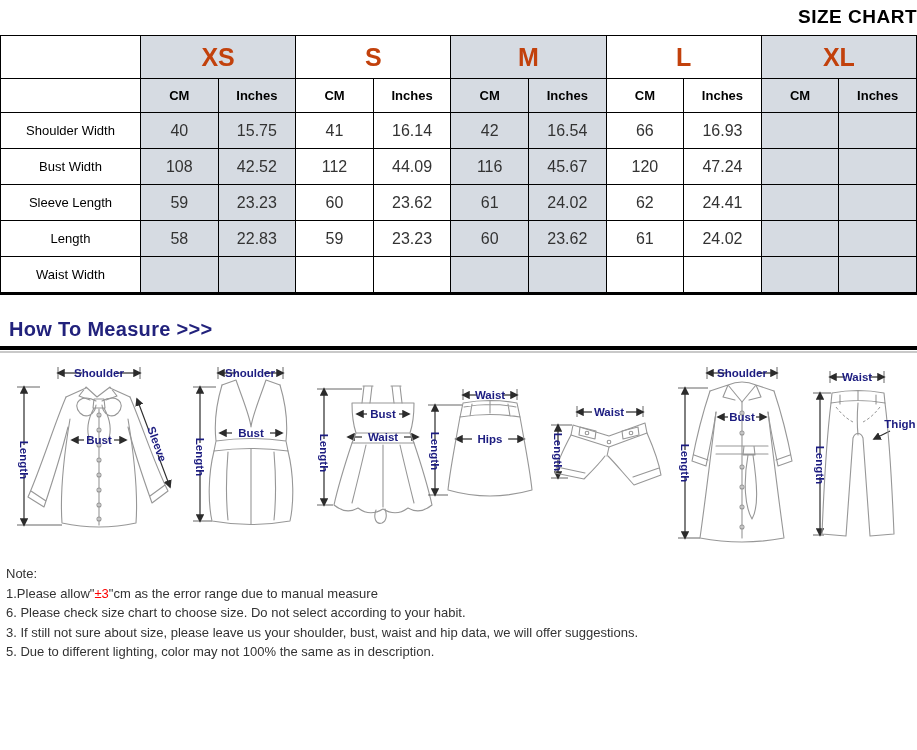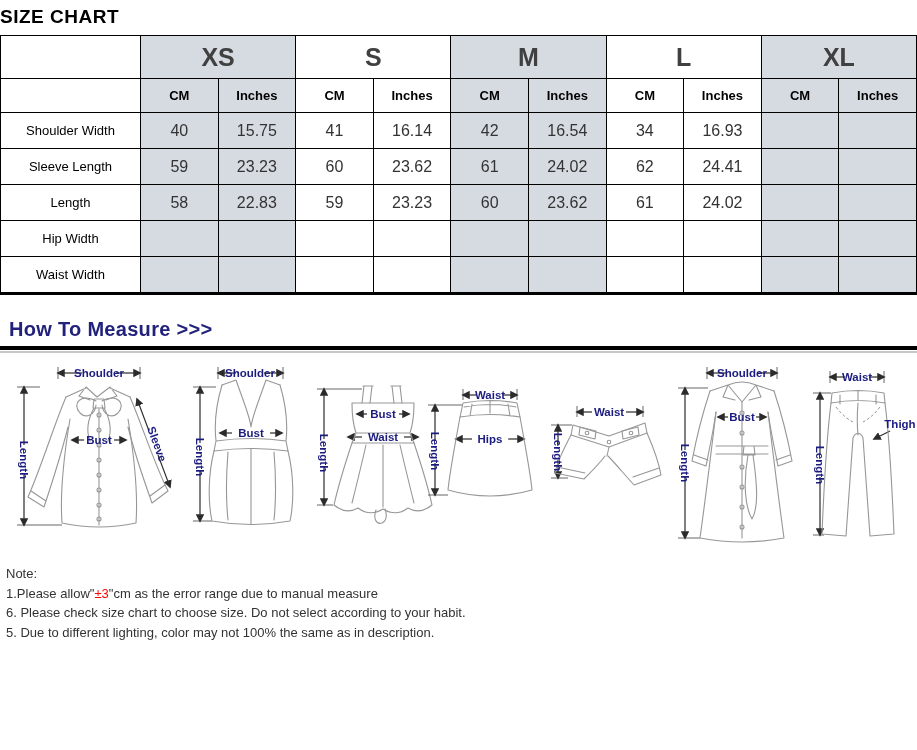--- a/index.html
+++ b/index.html
@@ -1,25 +1,25 @@
 <!DOCTYPE html>
 <html><head>
 <meta charset="utf-8">
 <style>
   html,body { margin:0; padding:0; }
   body {
     width:917px; height:750px; background:#fff; overflow:hidden;
     font-family:"Liberation Sans", sans-serif;
   }
-  .title { text-align:left; font-size:19px; font-weight:700; letter-spacing:.5px; color:#000; margin:6px 0 7px; }
+  .title { text-align:right; font-size:19px; font-weight:700; letter-spacing:.5px; color:#000; margin:6px 0 7px; }
 
   table.size-table { width:917px; border-collapse:collapse; table-layout:fixed; border-bottom:3px solid #000; }
   table.size-table td { border:1px solid #000; text-align:center; vertical-align:middle; padding:0; overflow:hidden; }
   col.c-label { width:140px; }
-  .r-size td { height:42px; font-size:25px; font-weight:700; color:#404040; }
+  .r-size td { height:42px; font-size:25px; font-weight:700; color:#c2410c; }
   .r-unit td { height:33px; font-size:13px; font-weight:700; color:#000; }
   .r-val  td { height:35px; font-size:16px; color:#333; }
   .r-val  td.lbl { font-size:13px; color:#000;margin-top:24px; }
   .r-size td:nth-child(2), .r-size td:nth-child(4), .r-size td:nth-child(6),
   .r-unit td:nth-child(2), .r-unit td:nth-child(3), .r-unit td:nth-child(6),
   .r-unit td:nth-child(7), .r-unit td:nth-child(10), .r-unit td:nth-child(11),
   .r-val td:nth-child(2), .r-val td:nth-child(3), .r-val td:nth-child(6),
   .r-val td:nth-child(7), .r-val td:nth-child(10), .r-val td:nth-child(11) { background:#d6dbe2; }
 
   .measure-heading { margin:23px 0 5px 9px; font-size:20px; font-weight:700; color:#22227c; letter-spacing:.3px; }
@@ -78,22 +78,35 @@
     <td>Inches</td>
   </tr>
   <tr class="r-val">
     <td class="lbl">Shoulder Width</td>
     <td>40</td>
     <td>15.75</td>
     <td>41</td>
     <td>16.14</td>
     <td>42</td>
     <td>16.54</td>
-    <td>34</td>
+    <td>66</td>
     <td>16.93</td>
+    <td></td>
+    <td></td>
+  </tr>
+  <tr class="r-val">
+    <td class="lbl">Bust Width</td>
+    <td>108</td>
+    <td>42.52</td>
+    <td>112</td>
+    <td>44.09</td>
+    <td>116</td>
+    <td>45.67</td>
+    <td>120</td>
+    <td>47.24</td>
     <td></td>
     <td></td>
   </tr>
   <tr class="r-val">
     <td class="lbl">Sleeve Length</td>
     <td>59</td>
     <td>23.23</td>
     <td>60</td>
     <td>23.62</td>
     <td>61</td>
@@ -106,33 +119,20 @@
   <tr class="r-val">
     <td class="lbl">Length</td>
     <td>58</td>
     <td>22.83</td>
     <td>59</td>
     <td>23.23</td>
     <td>60</td>
     <td>23.62</td>
     <td>61</td>
     <td>24.02</td>
-    <td></td>
-    <td></td>
-  </tr>
-  <tr class="r-val">
-    <td class="lbl">Hip Width</td>
-    <td></td>
-    <td></td>
-    <td></td>
-    <td></td>
-    <td></td>
-    <td></td>
-    <td></td>
-    <td></td>
     <td></td>
     <td></td>
   </tr>
   <tr class="r-val">
     <td class="lbl">Waist Width</td>
     <td></td>
     <td></td>
     <td></td>
     <td></td>
     <td></td>
@@ -289,14 +289,15 @@
     <text class="dlbl" x="857" y="26">Waist</text>
     <text class="dlbl" x="900" y="73">Thigh</text>
     <text class="dlbl" transform="rotate(90,820,110)" x="820" y="110" dy="4">Length</text>
   </g>
 </svg>
 
 <div class="notes">
   <div>Note:</div>
   <div><span>1.Please allow"</span><span class="red">±3</span><span>"cm as the error range due to manual measure</span></div>
   <div>6. Please check size chart to choose size. Do not select according to your habit.</div>
+  <div>3. If still not sure about size, please leave us your shoulder, bust, waist and hip data, we will offer suggestions.</div>
   <div>5. Due to different lighting, color may not 100% the same as in description.</div>
 </div>
 
 </body></html>

